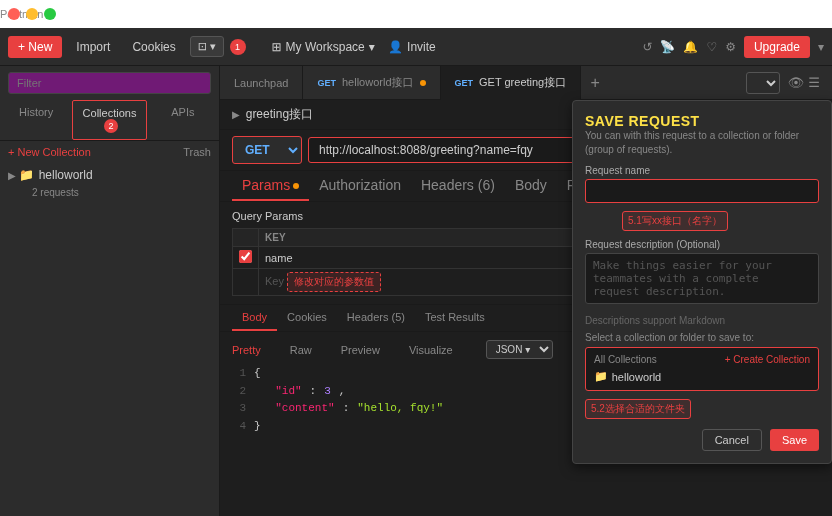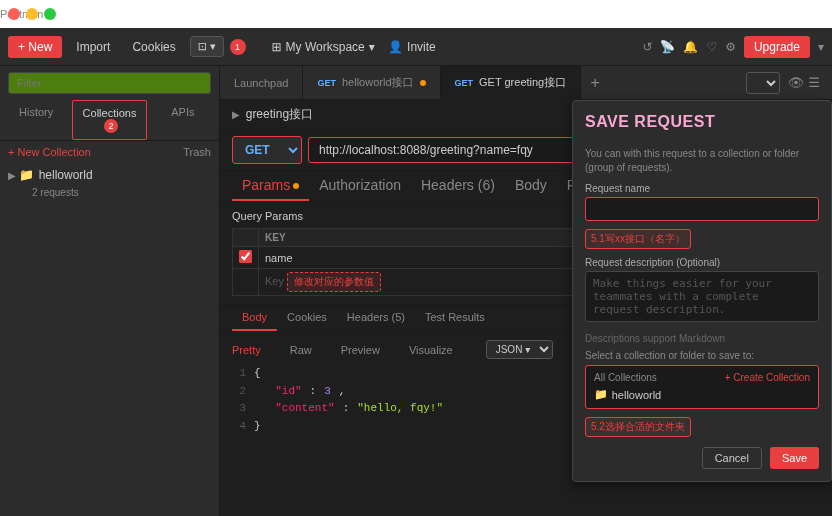--- a/index.html
+++ b/index.html
@@ -25,21 +25,21 @@
     .invite-btn { background: transparent; border: none; color: #ccc; font-size: 12px; cursor: pointer; margin-left: 8px; }
     .toolbar-right { margin-left: auto; display: flex; align-items: center; gap: 8px; }
     .upgrade-btn { background: #e84040; color: white; border: none; border-radius: 3px; padding: 4px 10px; font-size: 12px; cursor: pointer; }
 
     
     .main { display: flex; height: calc(516px - 28px - 38px); }
 
     
     .sidebar { width: 220px; background: #2c2c2c; border-right: 1px solid #1a1a1a; display: flex; flex-direction: column; }
     .sidebar-search { padding: 6px 8px; }
-    .sidebar-search input { width: 100%; background: #4d7c0f; border: 1px solid #444; border-radius: 3px; color: #ccc; padding: 4px 8px; font-size: 11px; }
+    .sidebar-search input { width: 100%; background: #701a75; border: 1px solid #444; border-radius: 3px; color: #ccc; padding: 4px 8px; font-size: 11px; }
     .sidebar-tabs { display: flex; border-bottom: 1px solid #1a1a1a; }
     .sidebar-tab { flex: 1; text-align: center; padding: 6px 4px; font-size: 11px; color: #888; cursor: pointer; border-bottom: 2px solid transparent; position: relative; }
     .sidebar-tab.active { color: #e84040; border-bottom-color: #e84040; }
     .sidebar-tab .tab-badge { background: #e84040; color: white; border-radius: 50%; width: 14px; height: 14px; font-size: 9px; display: inline-flex; align-items: center; justify-content: center; margin-left: 3px; }
     .sidebar-tab.outlined { border: 1.5px solid #e84040; border-radius: 2px; color: #ccc; }
     .sidebar-actions { display: flex; justify-content: space-between; padding: 5px 8px; align-items: center; }
     .new-collection { color: #e84040; font-size: 11px; cursor: pointer; }
     .trash-btn { color: #888; font-size: 11px; cursor: pointer; }
     .collection-item { padding: 5px 8px; display: flex; align-items: center; gap: 4px; cursor: pointer; }
     .collection-arrow { color: #888; font-size: 10px; }
@@ -109,21 +109,21 @@
     .code-block { font-family: 'Courier New', monospace; font-size: 11px; line-height: 1.6; color: #ccc; }
     .code-line { display: flex; gap: 8px; }
     .line-num { color: #555; min-width: 14px; text-align: right; }
     .code-key { color: #f92672; }
     .code-str { color: #a6e22e; }
     .code-num { color: #ae81ff; }
     .code-plain { color: #ccc; }
 
     
     .save-popup { position: absolute; right: 0; top: 34px; width: 260px; background: #2c2c2c; border: 1px solid #444; border-radius: 4px; z-index: 100; padding: 12px; box-shadow: 0 4px 12px rgba(0,0,0,0.5); }
-    .save-popup-title { font-size: 16px; color: #f9a8d4; font-weight: bold; margin-bottom: 16px; text-transform: uppercase; letter-spacing: 0.5px; }
+    .save-popup-title { font-size: 14px; color: #fde047; font-weight: bold; margin-bottom: 0; text-transform: uppercase; letter-spacing: 0.5px; }
     .save-popup p { font-size: 10px; color: #888; margin-bottom: 8px; line-height: 1.4; }
     .save-field-label { font-size: 10px; color: #aaa; margin-bottom: 3px; }
     .save-field { width: 100%; background: #1a1a1a; border: 1px solid #444; border-radius: 3px; color: #ccc; padding: 5px 7px; font-size: 11px; margin-bottom: 8px; }
     .save-field::placeholder { color: #555; }
     .collections-label { font-size: 10px; color: #888; margin-bottom: 4px; }
     .collections-list { background: #1a1a1a; border: 1px solid #444; border-radius: 3px; padding: 4px; margin-bottom: 8px; max-height: 60px; overflow-y: auto; }
     .coll-list-header { display: flex; justify-content: space-between; font-size: 10px; color: #888; padding: 2px 4px; }
     .coll-list-item { display: flex; align-items: center; gap: 4px; padding: 3px 4px; font-size: 11px; color: #ccc; cursor: pointer; }
     .coll-icon { color: #f89406; font-size: 11px; }
     .save-popup-actions { display: flex; justify-content: flex-end; gap: 8px; }
@@ -365,21 +365,21 @@
           </div>
         </div>
       </div>
     </div>
 
     <div class="save-popup">
       <div class="save-popup-title">SAVE REQUEST</div>
       <p>You can with this request to a collection or folder (group of requests).</p>
       <div class="save-field-label">Request name</div>
       <input class="save-field bordered-annotation" type="text" style="">
-      <div style="margin-bottom:4px;">
+      <div style="margin-bottom:4px;margin-left:37px;">
         <span class="annotation-red">5.1写xx接口（名字）</span>
       </div>
       <div class="save-field-label">Request description (Optional)</div>
       <textarea class="save-field" rows="3" style="resize: none;" placeholder="Make things easier for your teammates with a complete request description."></textarea>
       <div style="font-size:10px;color:#666;margin-bottom:6px;">Descriptions support Markdown</div>
       <div class="collections-label">Select a collection or folder to save to:</div>
       <div class="collections-list bordered-annotation">
         <div class="coll-list-header">
           <span>All Collections</span>
           <span style="color:#e84040;cursor:pointer;">+ Create Collection</span>

